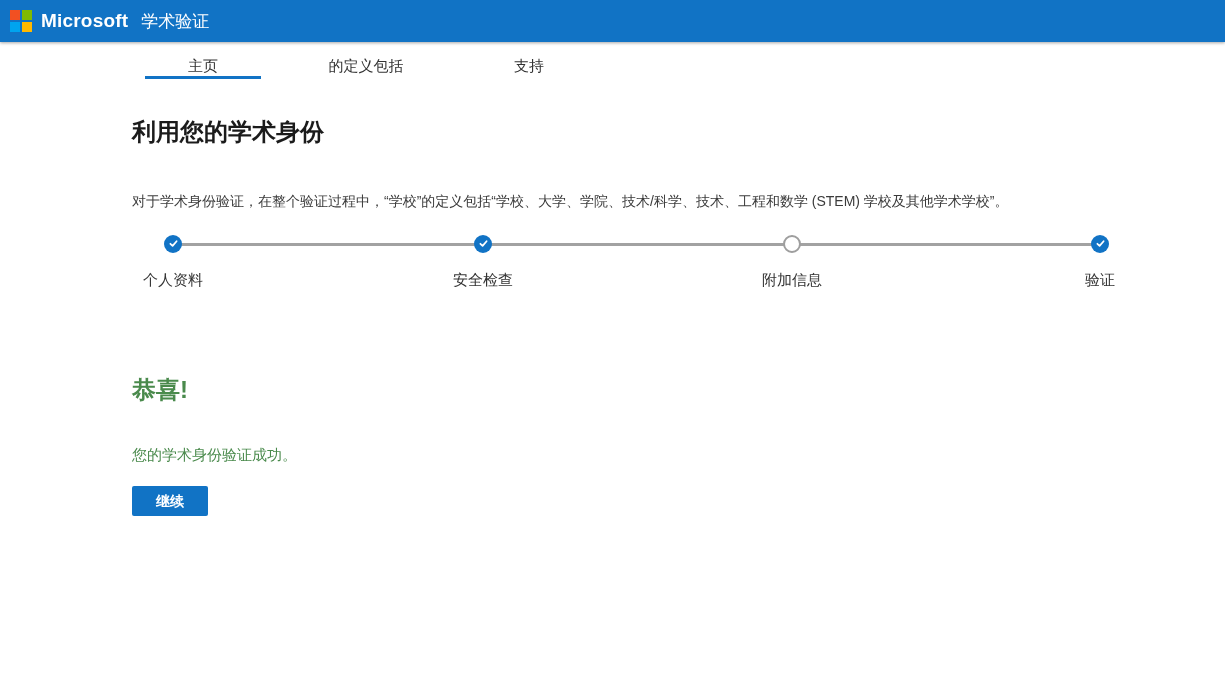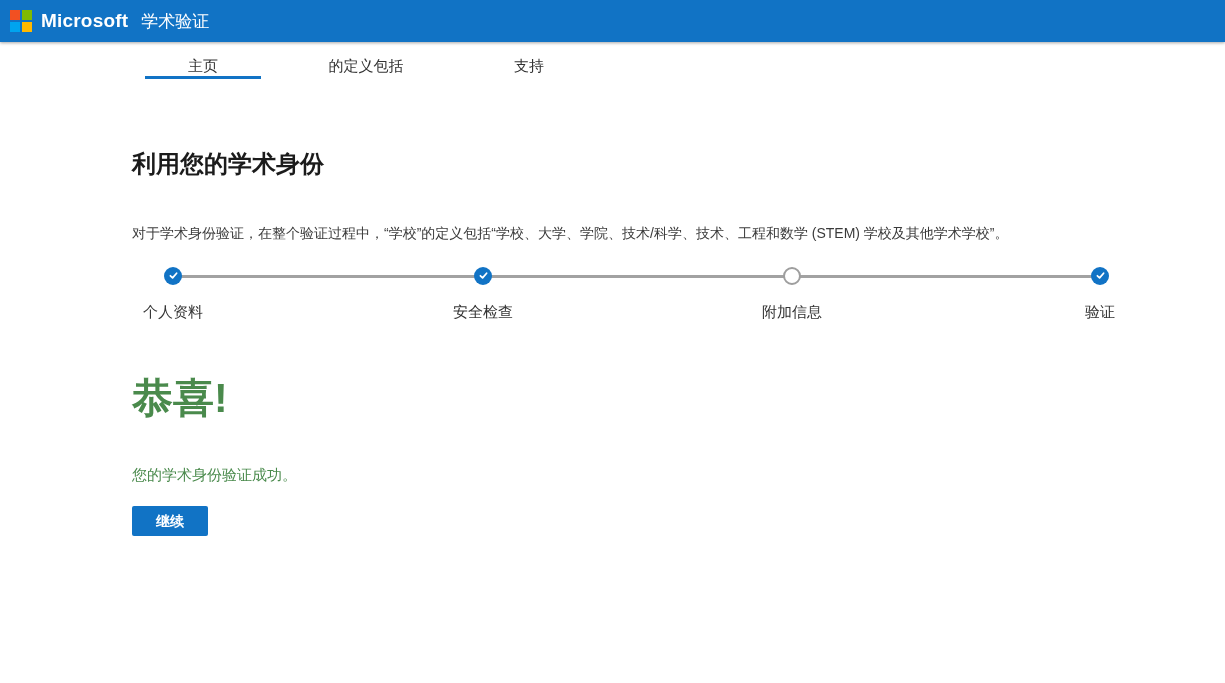--- a/index.html
+++ b/index.html
@@ -43,21 +43,21 @@
   .tab{
     width:116px;margin-right:47px;
     display:flex;align-items:center;justify-content:center;
     font-size:15px;color:#333;cursor:pointer;
     border-bottom:3px solid transparent;padding-top:4px;
   }
   .tab.active{border-bottom-color:var(--accent-blue);}
   
   .content{margin-left:132px;width:986px;}
   h1.page-title{
-    margin-top:58px;font-size:24px;font-weight:700;color:#1b1b1b;
+    margin-top:26px;font-size:24px;font-weight:700;color:#1b1b1b;
   }
   p.desc{
     margin-top:44px;font-size:14px;color:#3b3b3b;line-height:1.4;
   }
   
   .stepper{position:relative;height:18px;margin-top:23px;}
   .track{
     position:absolute;left:41px;width:927px;top:8px;height:3px;
     background:var(--step-gray);border-radius:2px;
   }
@@ -68,21 +68,21 @@
   .step-circle.complete{background:var(--accent-blue);}
   .step-circle.pending{background:#fff;border:2px solid #9e9e9e;}
   .step-circle svg{width:11px;height:11px;display:block;}
   .step-labels{position:relative;height:20px;margin-top:18px;}
   .step-label{
     position:absolute;top:0;transform:translateX(-50%);
     font-size:15px;color:#333;white-space:nowrap;text-align:center;
   }
   
   .congrats{
-    margin-top:48px;font-size:41px;font-weight:700;color:var(--success-green);
+    margin-top:83px;font-size:24px;font-weight:700;color:var(--success-green);
   }
   .success-msg{margin-top:40px;font-size:15px;color:var(--success-green);}
   .continue-btn{
     margin-top:21px;display:inline-block;
     background:var(--accent-blue);color:#fff;border:none;border-radius:2px;
     font-family:inherit;font-size:14px;font-weight:700;
     padding:0 24px;height:30px;line-height:30px;cursor:pointer;
   }
 </style>
 </head>

